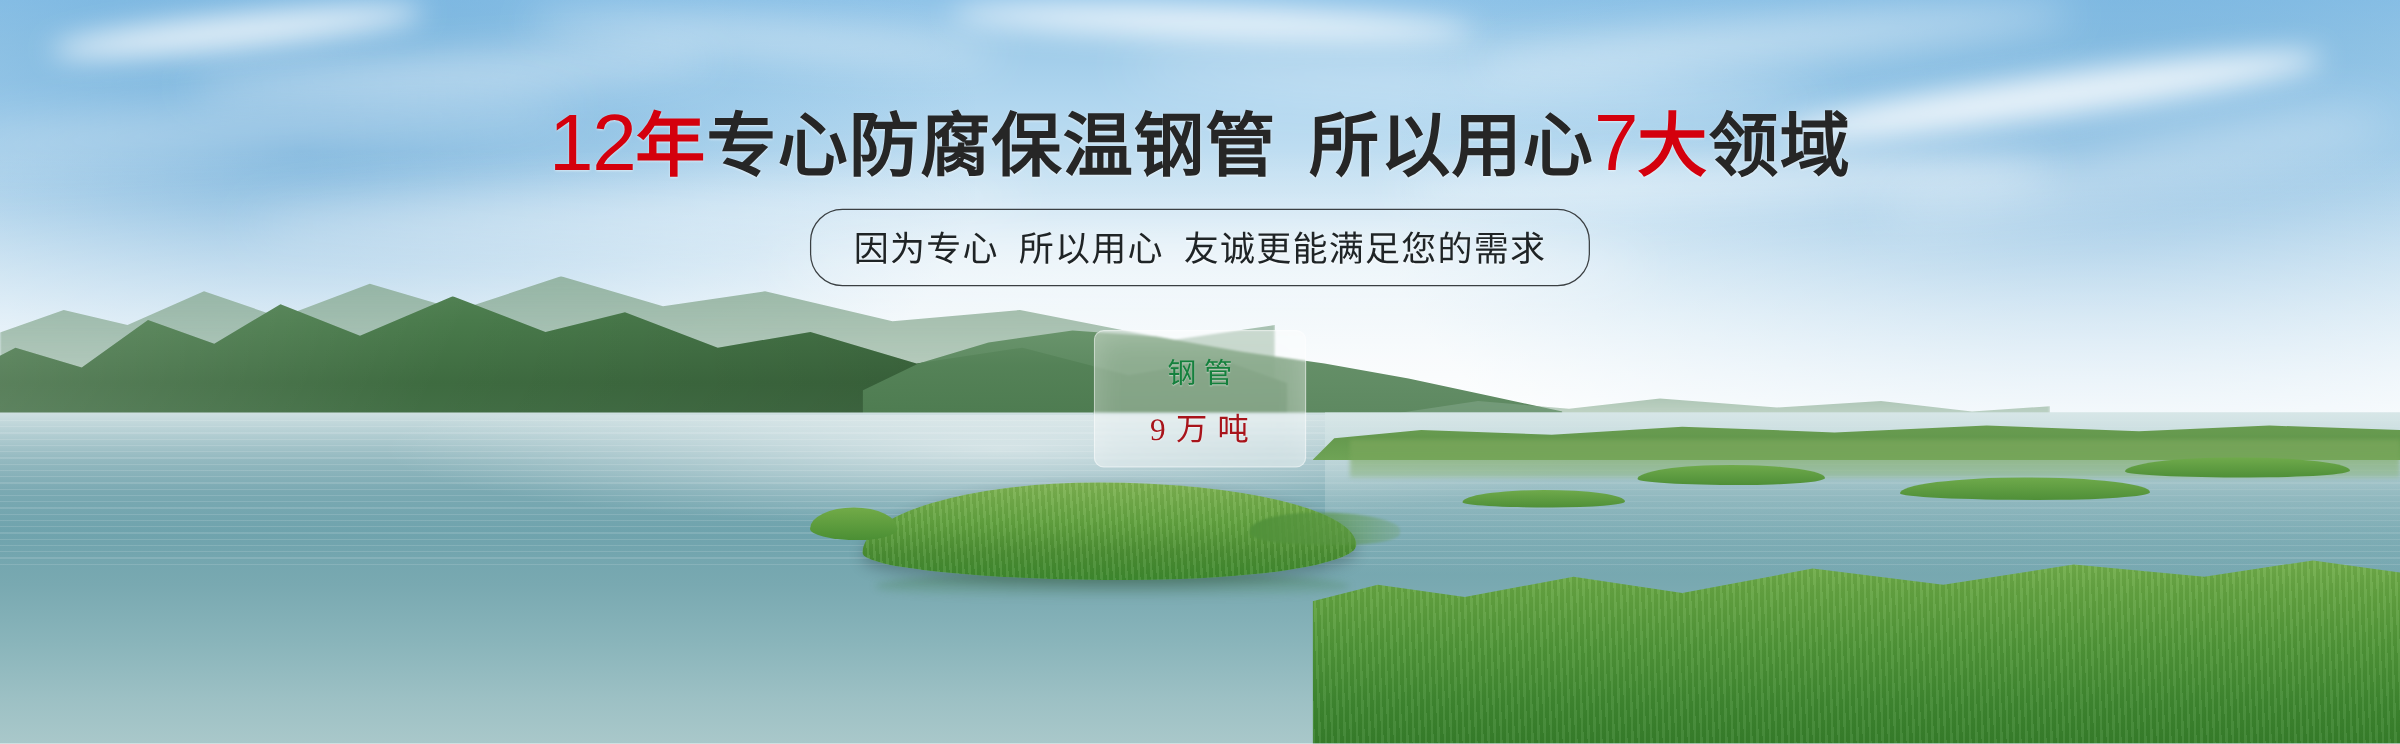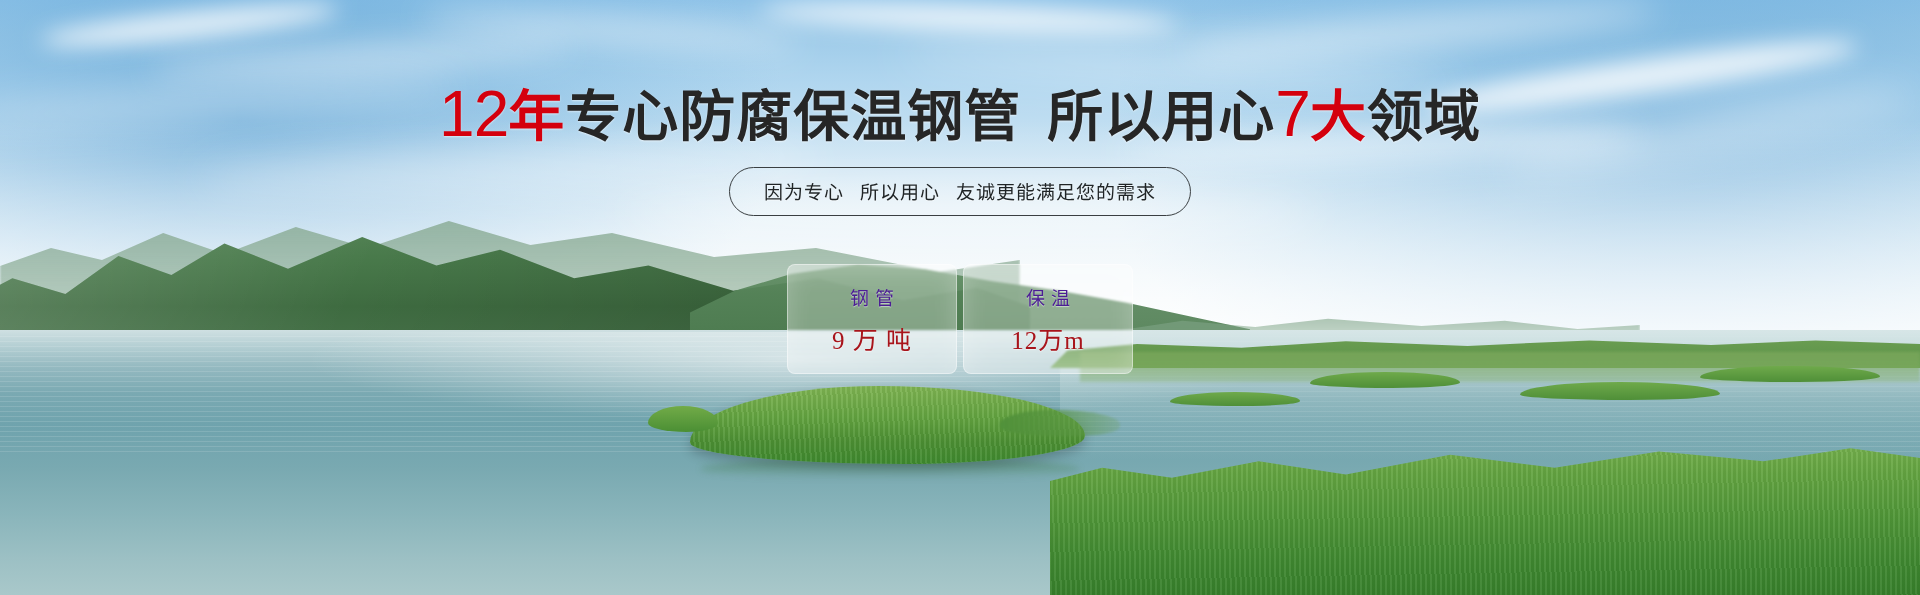--- a/index.html
+++ b/index.html
@@ -238,21 +238,21 @@
   .headline .gap { display: inline-block; width: 26px; }
 
   .subtitle-pill {
     position: absolute;
     left: 50%;
     transform: translateX(-50%);
     top: 167px;
     padding: 9px 34px 11px 34px;
     border: 1.6px solid #3a3f42;
     border-radius: 26px;
-    font-size: 19px;
+    font-size: 28px;
     letter-spacing: 1px;
     color: #1f2426;
     white-space: nowrap;
     background: transparent;
     text-shadow: 0 1px 1px rgba(255,255,255,0.5);
     text-align: center;
   }
   .subtitle-pill .sp { display: inline-block; width: 16px; }
 
   
@@ -272,22 +272,22 @@
     border: 1px solid rgba(255,255,255,0.50);
     box-shadow: inset 0 0 24px rgba(255,255,255,0.22);
     display: flex;
     flex-direction: column;
     align-items: center;
     justify-content: center;
     gap: 10px;
     backdrop-filter: blur(1px);
   }
   .card-label {
-    font-size: 19px;
-    color: #4c1d95;
+    font-size: 23px;
+    color: #15803d;
     letter-spacing: 6px;
     text-indent: 6px;
     font-weight: normal;
     text-shadow: 0 1px 1px rgba(255,255,255,0.5);
   }
   .card-value {
     font-size: 25px;
     color: #a8141b;
     letter-spacing: 1px;
     font-family: "Liberation Serif", "DejaVu Serif", serif;
@@ -360,20 +360,16 @@
     </div>
 
     <div class="cards">
 
       <div class="card">
         <div class="card-label">钢管</div>
         <div class="card-value"><span>9 万 吨</span></div>
       </div>
 
 
-      <div class="card">
-        <div class="card-label">保温</div>
-        <div class="card-value"><span>12万m</span></div>
-      </div>
 
     </div>
   </div>
 </div>
 
 </body></html>

